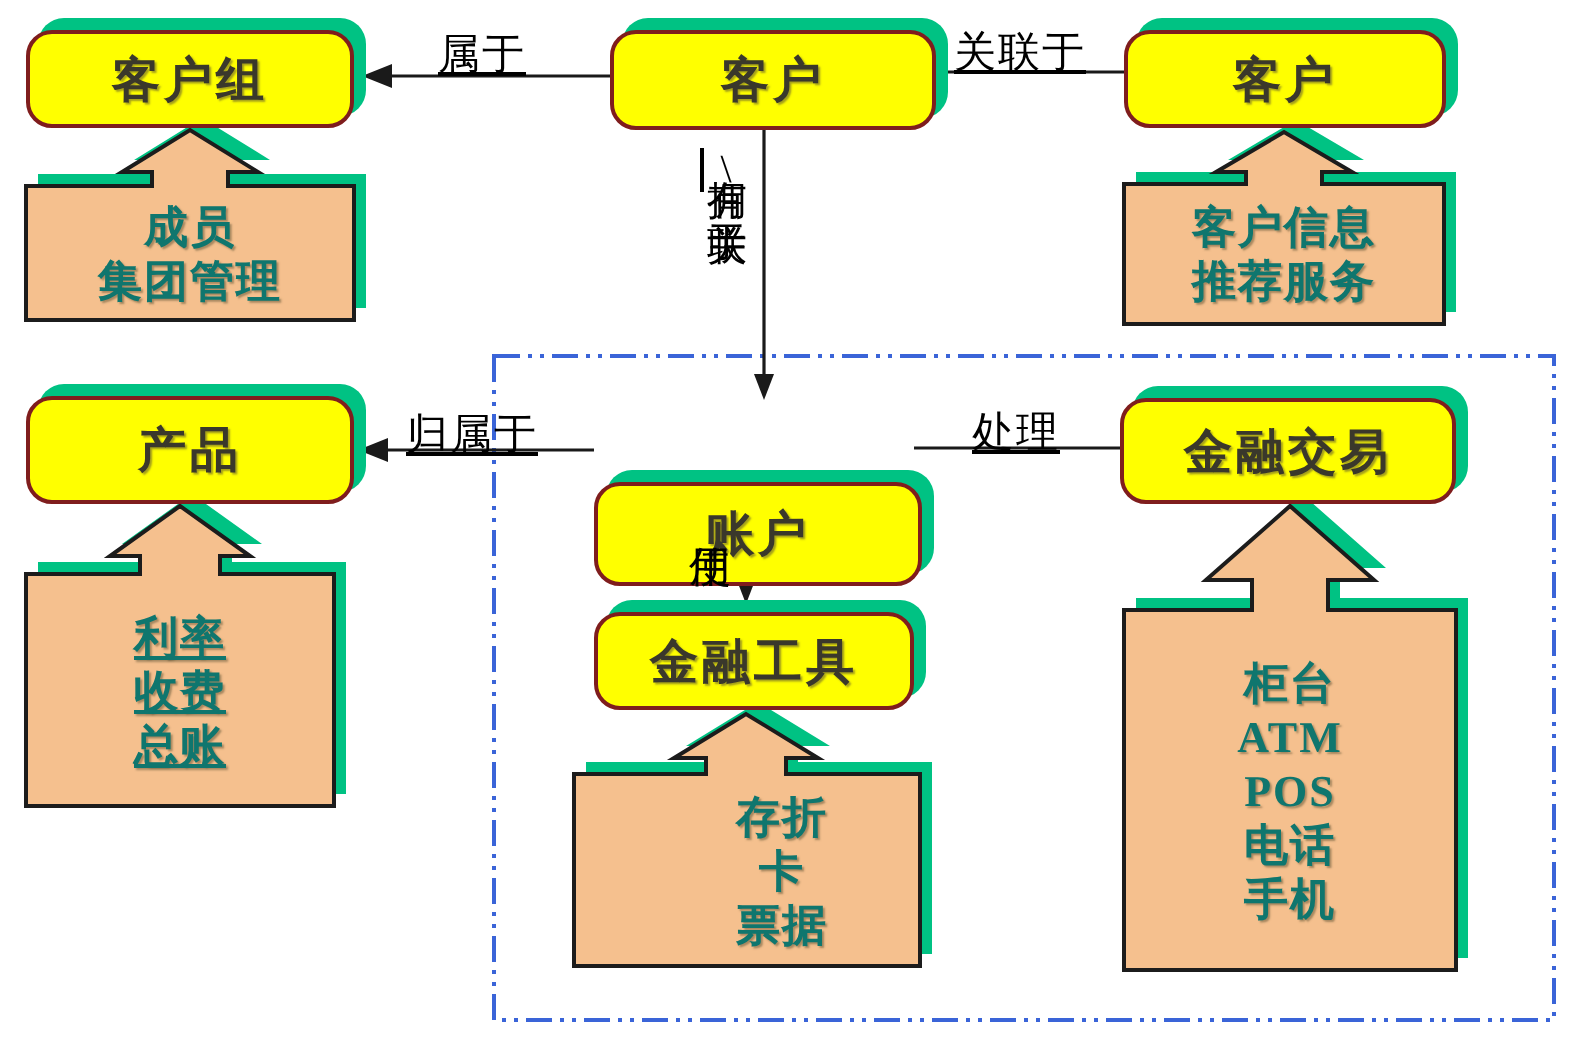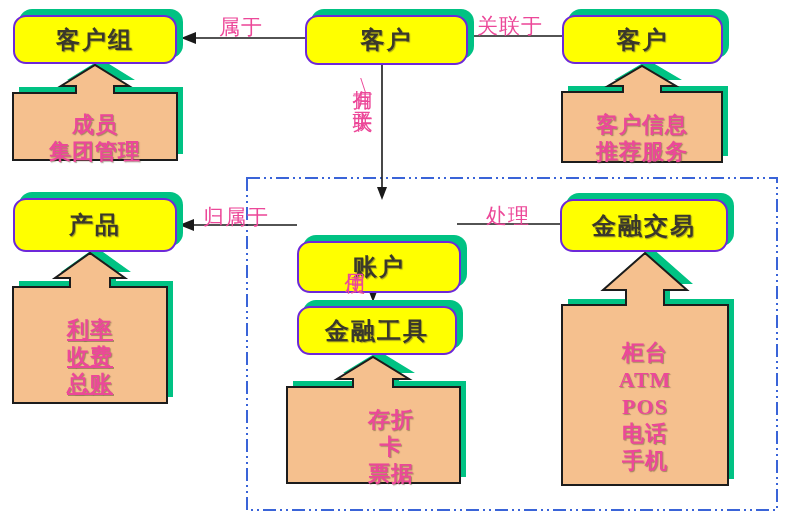--- a/index.html
+++ b/index.html
@@ -4,46 +4,46 @@
 <style>
   html,body{margin:0;padding:0;background:#fff;}
   .stage{
     position:relative;width:789px;height:523px;background:#fff;overflow:hidden;
     font-family:"Liberation Serif","DejaVu Serif",serif;
   }
   
   .entity{
     position:absolute;z-index:3;
     background:var(--entityFill,#FFFF00);
-    border:2px solid #6d28d9;border-radius:13px;
+    border:2px solid #7f1d1d;border-radius:13px;
     box-shadow:6px -6px 0 var(--shadowColor,#00C283);
     display:flex;align-items:center;justify-content:center;
     font-weight:bold;font-size:24px;letter-spacing:2px;
     color:#3a382b;text-shadow:1px 1px 1px rgba(90,80,50,.55);
     box-sizing:border-box;
   }
   
   .callout-svg{position:absolute;z-index:2;overflow:visible;}
   .callout-shadow{fill:var(--shadowColor,#00C283);stroke:none;}
   .callout-main{fill:var(--attributeFill,#F5C08E);stroke:#1c1c1c;stroke-width:2;stroke-linejoin:miter;}
   .callout-text{
     position:absolute;z-index:3;display:flex;flex-direction:column;
     align-items:center;justify-content:center;
     font-weight:bold;font-size:22px;line-height:27px;letter-spacing:1px;
-    color:#ec4899;text-shadow:1px 1px 1px rgba(90,80,50,.5);text-align:center;margin-top:11px;
+    color:#0f766e;text-shadow:1px 1px 1px rgba(90,80,50,.5);text-align:center;
   }
   
   .connectors{position:absolute;left:0;top:0;z-index:1;}
   .rel-line{stroke:var(--lineColor,#1a1a1a);stroke-width:1.6;fill:none;}
   .rel-head{fill:var(--lineColor,#1a1a1a);stroke:none;}
   .boundary{fill:none;stroke:var(--boundaryColor,#3A64D8);stroke-width:2;stroke-dasharray:13 4 2 4 2 4;}
   
   .rel-label{
-    position:absolute;z-index:4;font-size:21px;color:#ec4899;
-    text-align:center;white-space:nowrap;letter-spacing:1px;
+    position:absolute;z-index:4;font-size:21px;color:#000000;
+    text-align:center;white-space:nowrap;letter-spacing:1px;text-decoration:underline;
   }
   .vlabel{
     writing-mode:vertical-rl;text-orientation:upright;
     white-space:normal;letter-spacing:0;line-height:1.05;
   }
 </style>
 </head>
 <body>
 
 <div class="stage">

